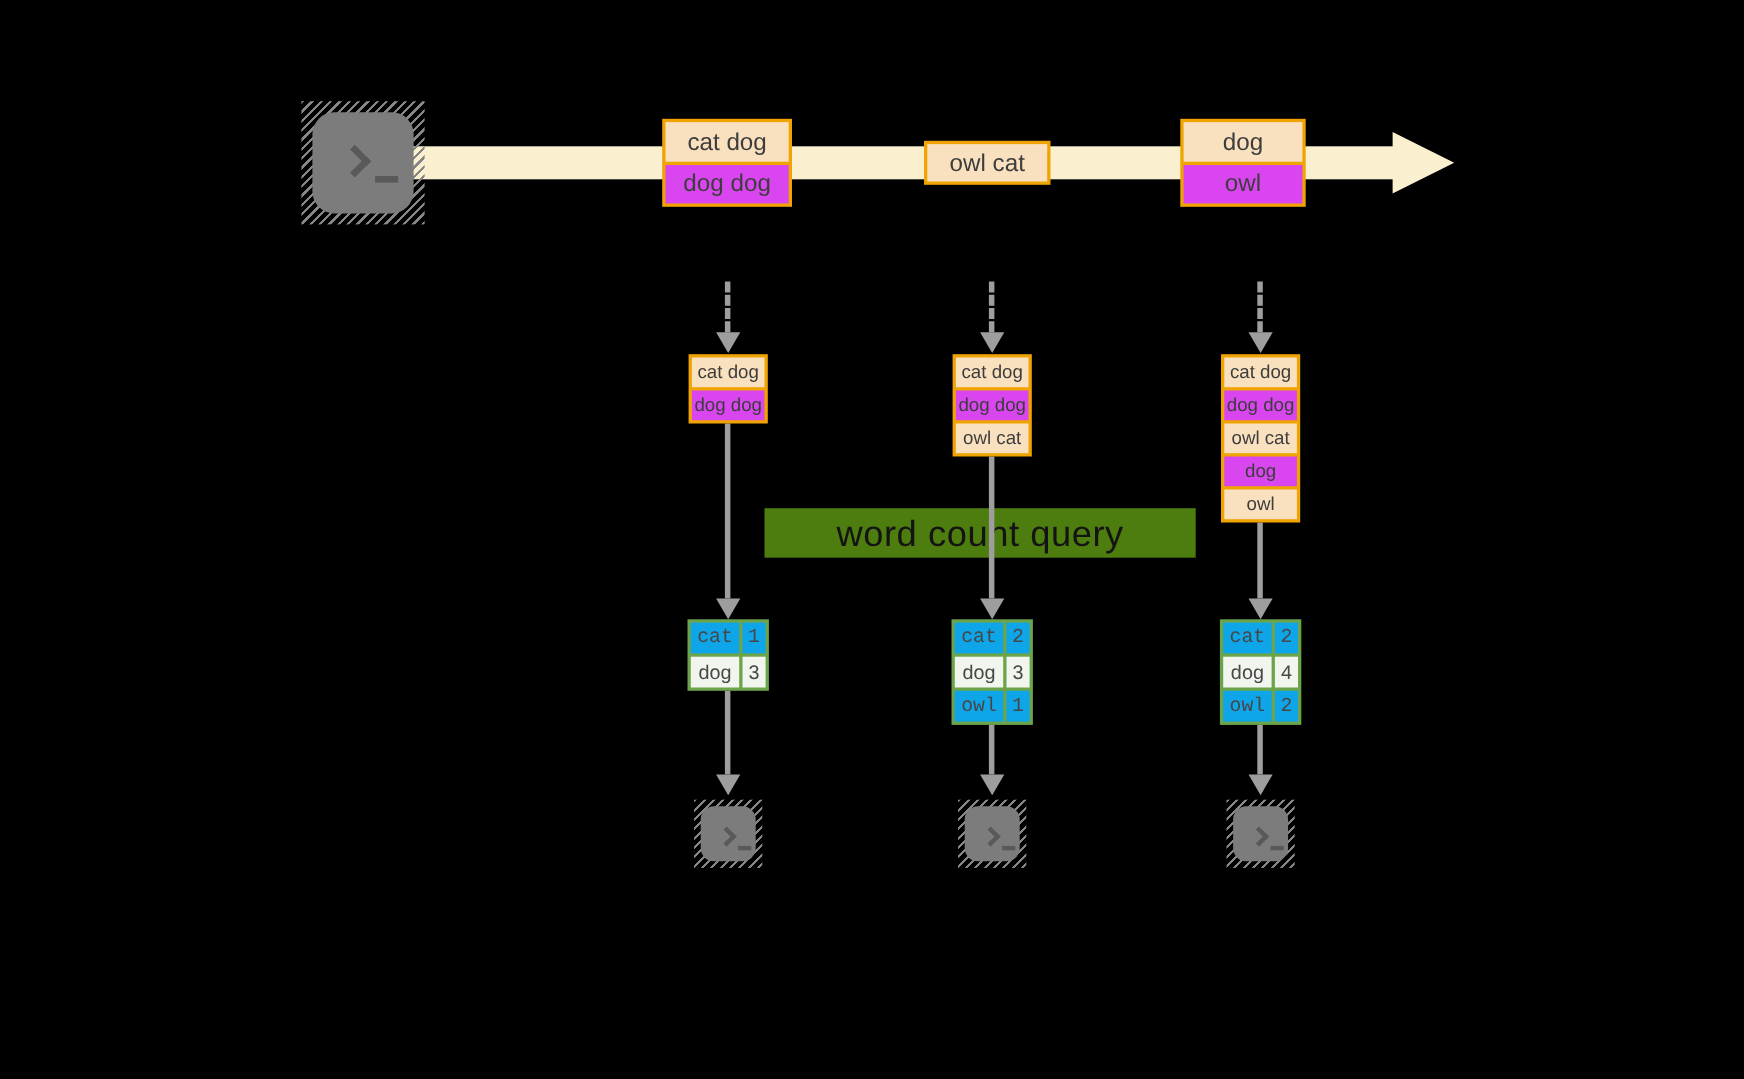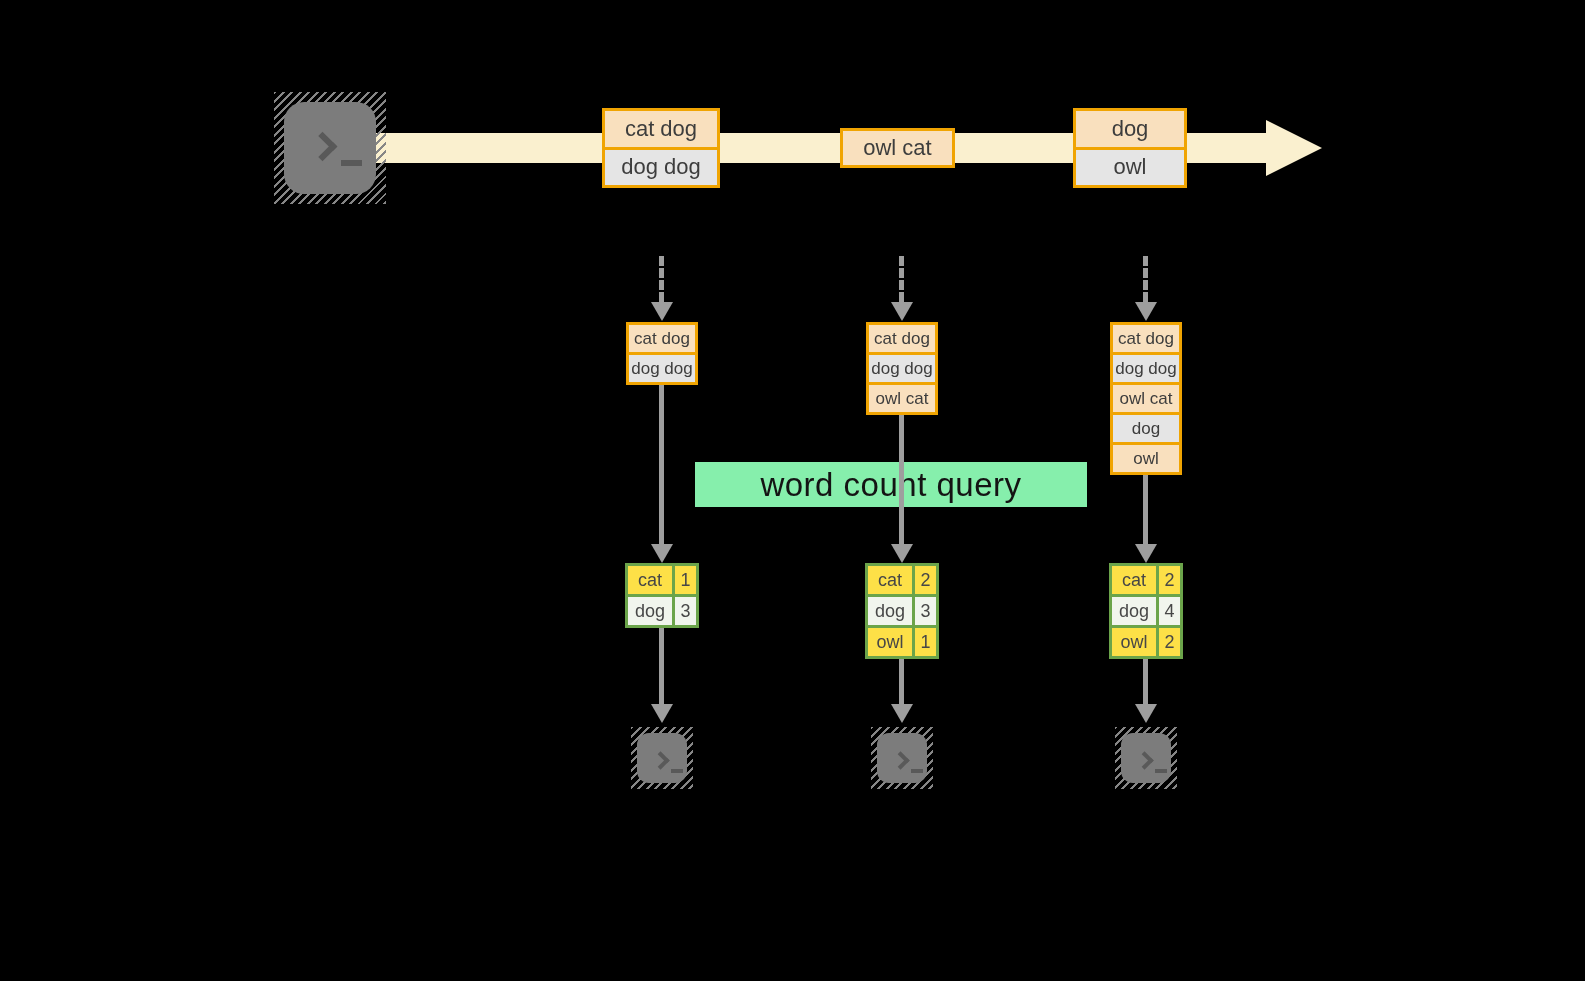--- a/index.html
+++ b/index.html
@@ -10,40 +10,40 @@
   .stream-band{position:absolute;left:372px;top:133px;width:896px;height:30px;background:#FAF0CF;}
   .stream-head{position:absolute;left:1266px;top:120px;width:0;height:0;
                border-top:28px solid transparent;border-bottom:28px solid transparent;
                border-left:56px solid #FAF0CF;}
 
   
   .obox{position:absolute;background:#F0A402;padding:3px;box-sizing:border-box;
         display:flex;flex-direction:column;gap:3px;z-index:3;}
   .orow{flex:1;display:flex;align-items:center;justify-content:center;color:#3D3D3D;}
   .dark{background:#F9E0BE;}
-  .light{background:#e5e5e5;}
+  .light{background:#d946ef;}
   .fs22{font-size:22px;}
   .fs17{font-size:17px;}
 
   
   .gtable{position:absolute;background:#6BA44A;padding:3px;box-sizing:border-box;
           display:grid;grid-template-columns:44px 21px;gap:3px;z-index:3;}
   .gcell{height:28px;display:flex;align-items:center;justify-content:center;
          font-size:18px;color:#474747;}
-  .gdark{background:#fde047;}
+  .gdark{background:#0ea5e9;font-family:Liberation Mono, monospace;}
   .glight{background:#F1F5ED;}
 
   
   .vline{position:absolute;width:5px;background:#9E9E9E;z-index:2;}
   .vdash{position:absolute;width:0;border-left:5px dashed #9E9E9E;z-index:2;}
   .ahead{position:absolute;width:0;height:0;border-left:11px solid transparent;
          border-right:11px solid transparent;border-top:19px solid #9E9E9E;z-index:2;}
 
   
-  .qlabel{position:absolute;left:695px;top:462px;width:392px;height:45px;background:#86efac;
+  .qlabel{position:absolute;left:695px;top:462px;width:392px;height:45px;background:#4d7c0f;
           display:flex;align-items:center;justify-content:center;font-size:33px;font-weight:300;
           color:#141414;z-index:1;letter-spacing:0.5px;}
 
   
   .term{position:absolute;z-index:3;
         background:repeating-linear-gradient(135deg,#868686 0 2px,transparent 2px 6px);}
   .term-inner{position:absolute;background:#7C7C7C;}
   .term-lg .term-inner{inset:10px;border-radius:20px;}
   .term-sm .term-inner{inset:6px;border-radius:12px;}
   .chev{position:absolute;border-top:solid #595959;border-right:solid #595959;

